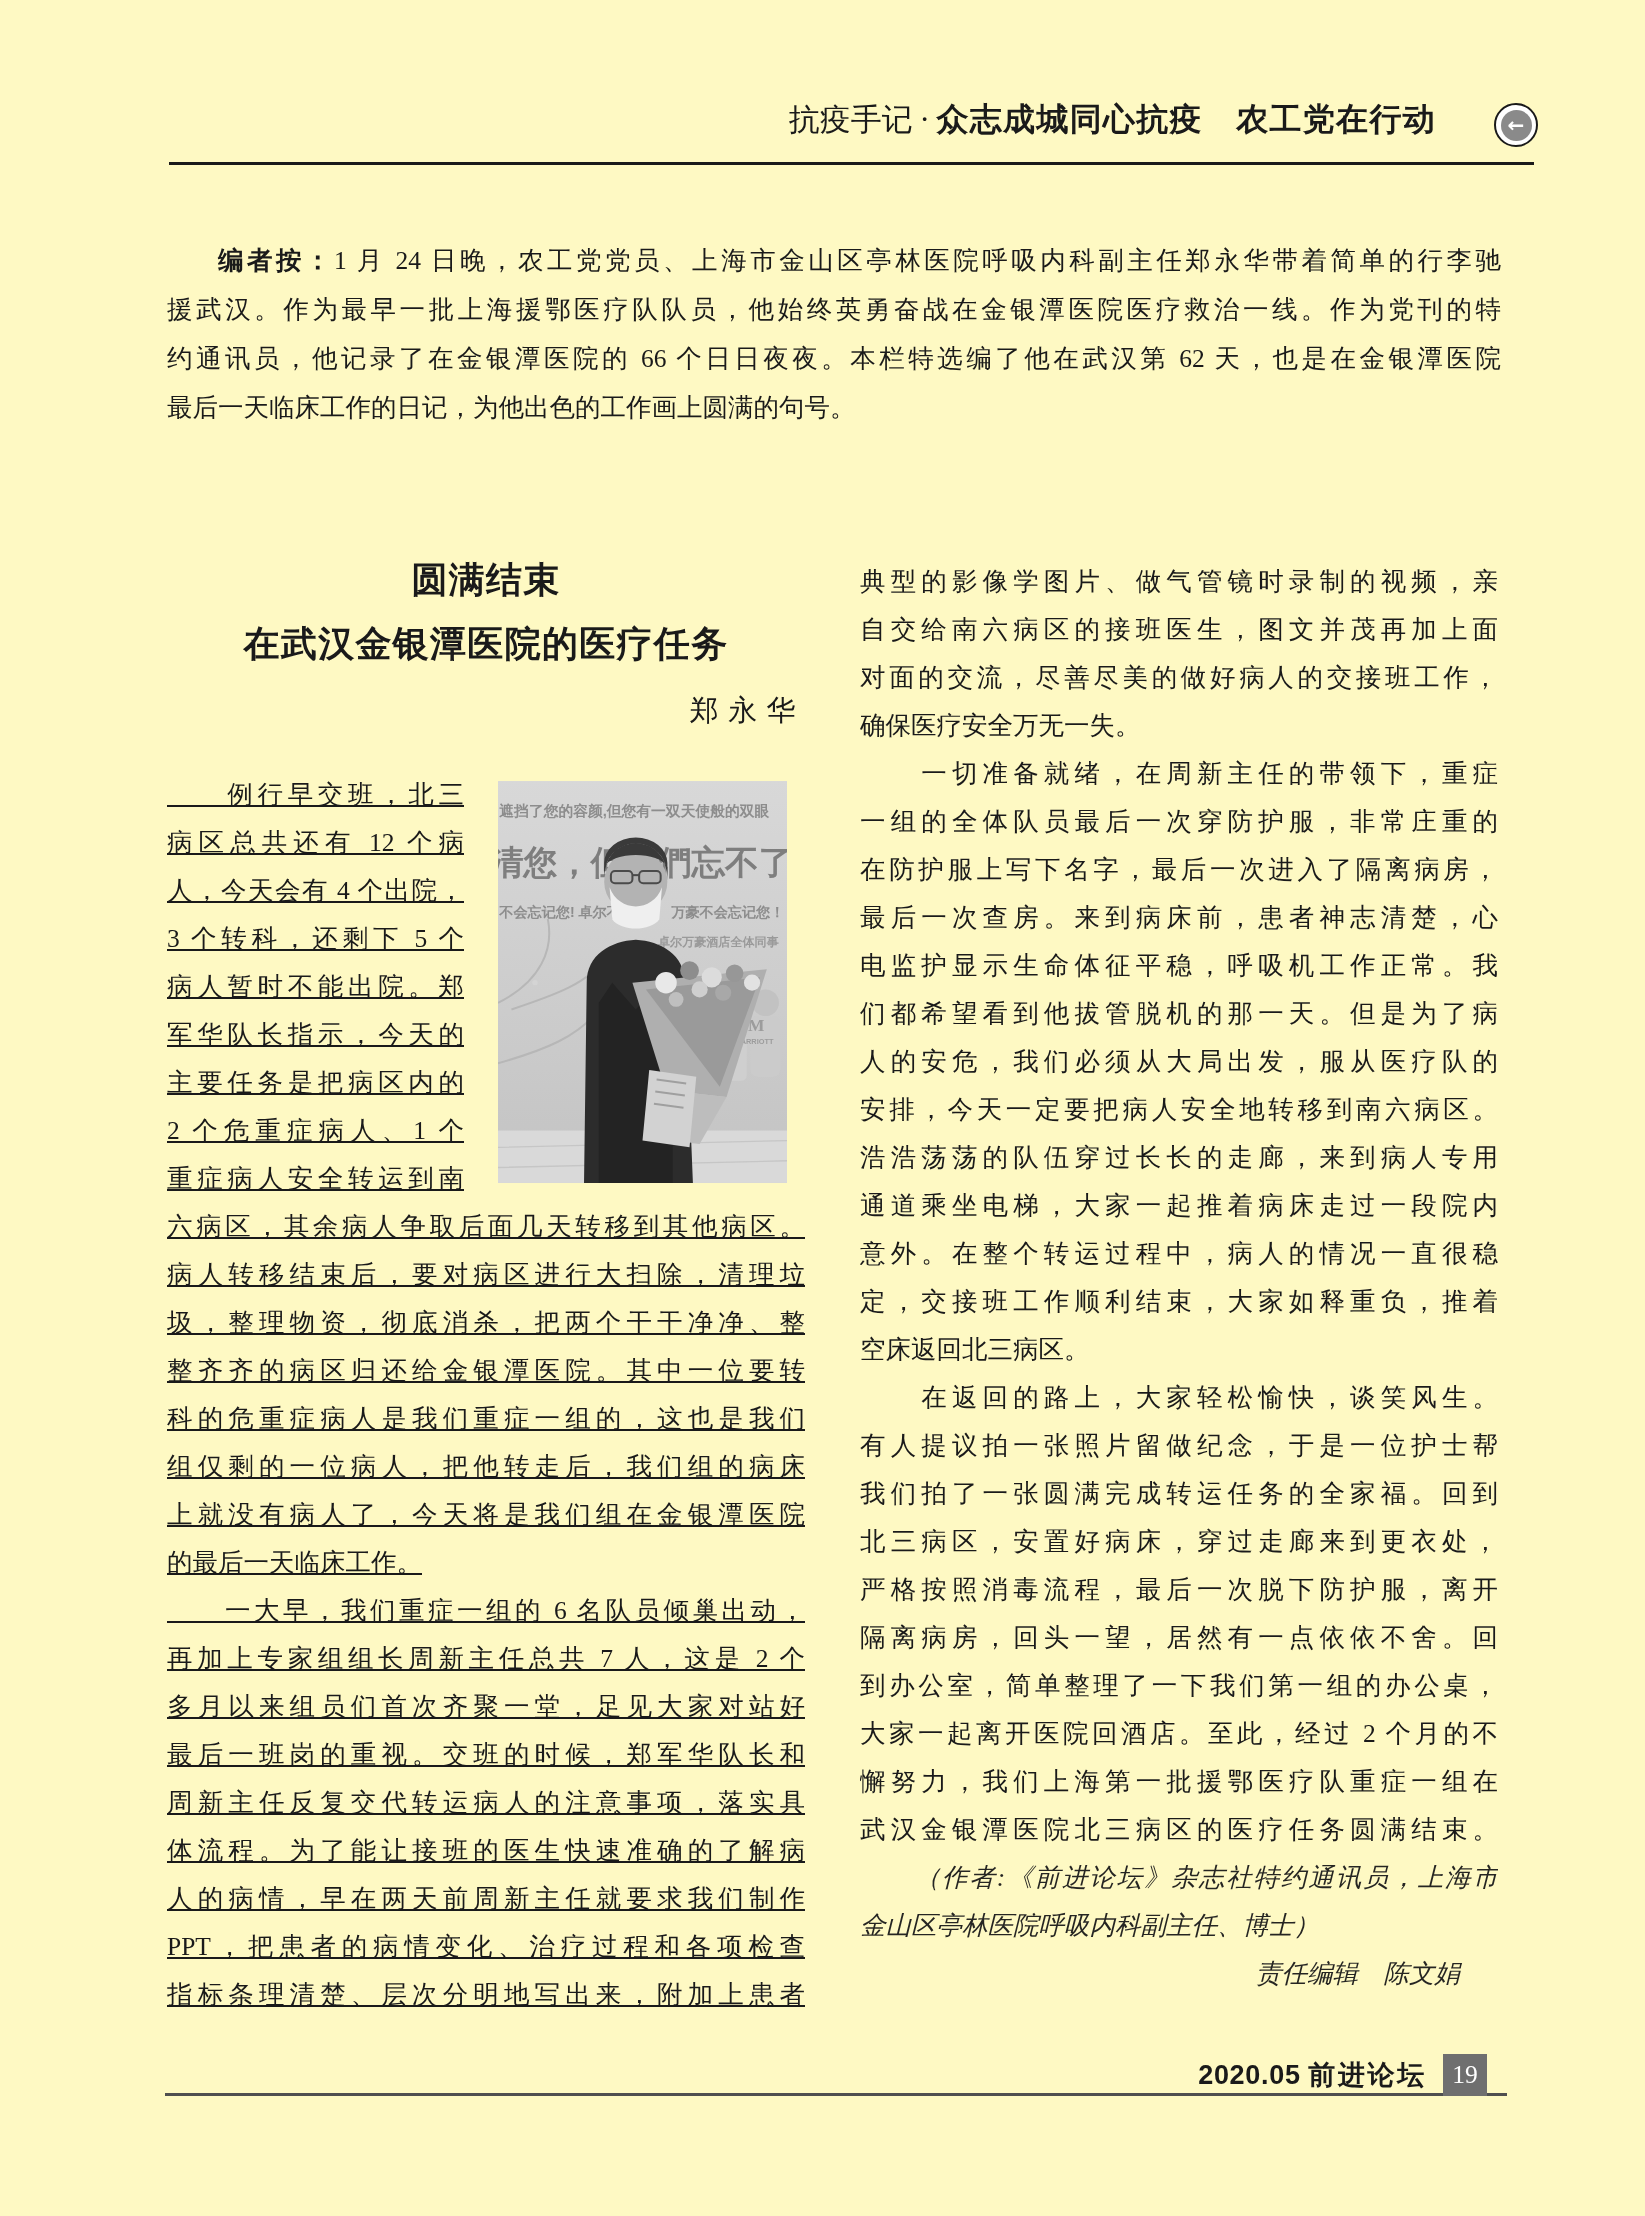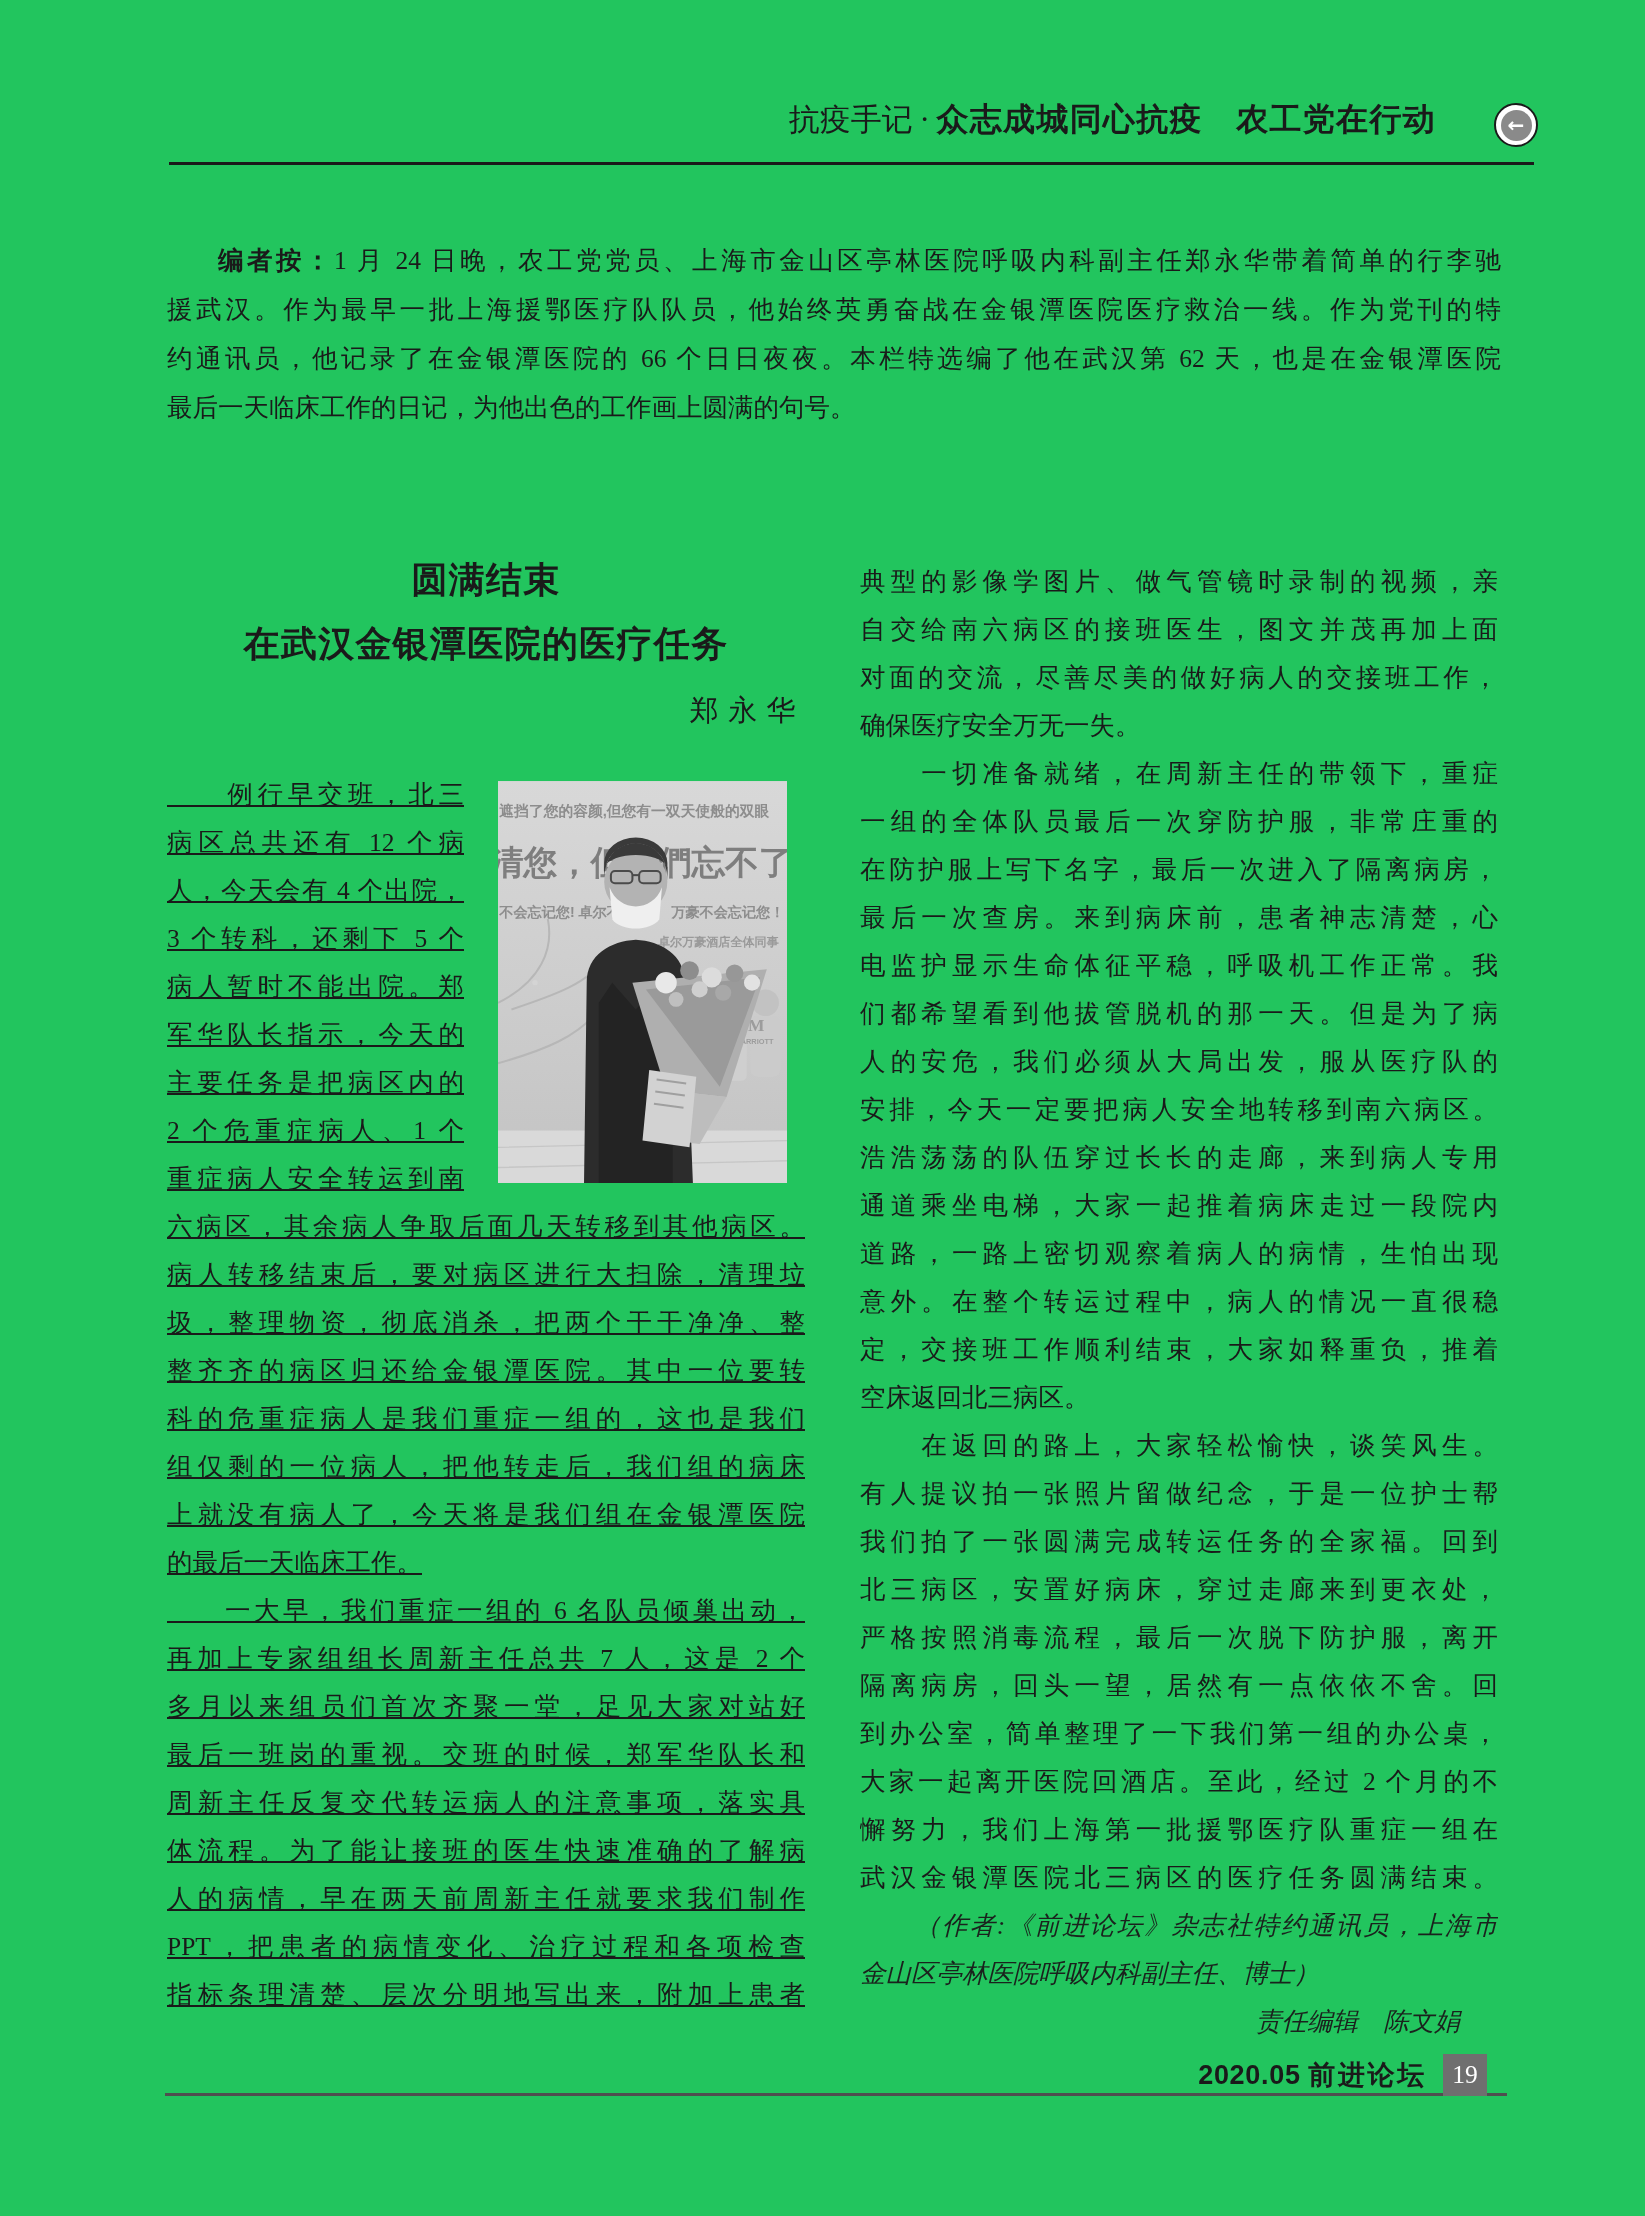--- a/index.html
+++ b/index.html
@@ -1,16 +1,16 @@
 <!DOCTYPE html>
 <html style="font-size:10.7px"><head>
 <meta charset="utf-8">
 <style>
   html,body{margin:0;padding:0;background:#e8e8e8;}
-  .page{position:relative;width:1645px;height:2216px;background:#22c55e;
+  .page{position:relative;width:1645px;height:2216px;background:#fef9c3;
         font-family:"Liberation Serif",serif;color:#1a1a1a;overflow:hidden;}
 
   
   .header-text{position:absolute;top:98px;right:209px;white-space:nowrap;}
   .header-kai{font-size:31px;font-family:"Liberation Serif",serif;}
   .header-dot{font-size:31px;padding:0 6.7px;}
   .header-slogan{font-size:32px;font-weight:bold;font-family:"Liberation Sans",sans-serif;letter-spacing:1.3px;}
   .header-rule{position:absolute;left:169px;top:162px;width:1365px;height:2.7px;background:#1a1a1a;}
   .header-icon{position:absolute;left:1494px;top:103px;width:44px;height:44px;border:2.7px solid #1a1a1a;
                border-radius:50%;background:#fff;display:flex;align-items:center;justify-content:center;box-sizing:border-box;}
@@ -115,21 +115,20 @@
       <div class="bline">　　一切准备就绪，在周新主任的带领下，重症</div>
       <div class="bline">一组的全体队员最后一次穿防护服，非常庄重的</div>
       <div class="bline">在防护服上写下名字，最后一次进入了隔离病房，</div>
       <div class="bline">最后一次查房。来到病床前，患者神志清楚，心</div>
       <div class="bline">电监护显示生命体征平稳，呼吸机工作正常。我</div>
       <div class="bline">们都希望看到他拔管脱机的那一天。但是为了病</div>
       <div class="bline">人的安危，我们必须从大局出发，服从医疗队的</div>
       <div class="bline">安排，今天一定要把病人安全地转移到南六病区。</div>
       <div class="bline">浩浩荡荡的队伍穿过长长的走廊，来到病人专用</div>
       <div class="bline">通道乘坐电梯，大家一起推着病床走过一段院内</div>
-      <div class="bline">道路，一路上密切观察着病人的病情，生怕出现</div>
       <div class="bline">意外。在整个转运过程中，病人的情况一直很稳</div>
       <div class="bline">定，交接班工作顺利结束，大家如释重负，推着</div>
       <div class="bline nostretch">空床返回北三病区。</div>
       <div class="bline">　　在返回的路上，大家轻松愉快，谈笑风生。</div>
       <div class="bline">有人提议拍一张照片留做纪念，于是一位护士帮</div>
       <div class="bline">我们拍了一张圆满完成转运任务的全家福。回到</div>
       <div class="bline">北三病区，安置好病床，穿过走廊来到更衣处，</div>
       <div class="bline">严格按照消毒流程，最后一次脱下防护服，离开</div>
       <div class="bline">隔离病房，回头一望，居然有一点依依不舍。回</div>
       <div class="bline">到办公室，简单整理了一下我们第一组的办公桌，</div>

